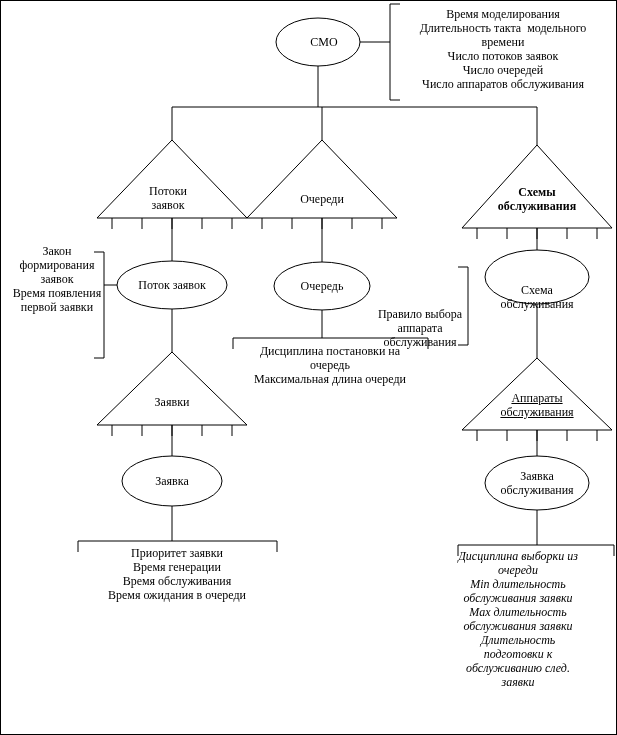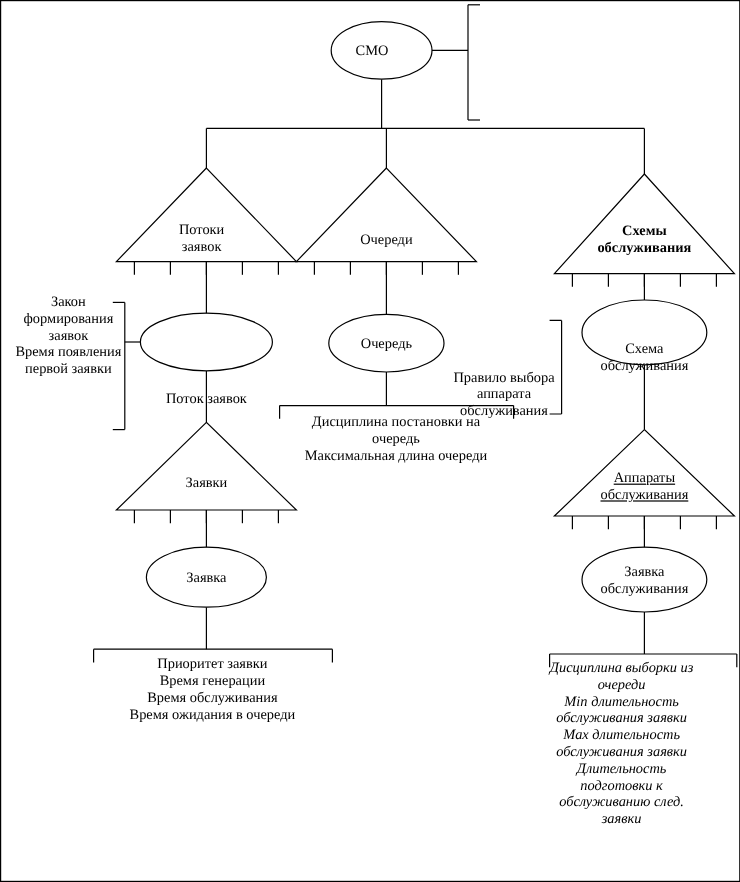--- a/index.html
+++ b/index.html
@@ -131,37 +131,43 @@
     </g>
 
     <ellipse cx="318" cy="42" rx="42" ry="24" fill="#ffffff" stroke="#000000" stroke-width="1"></ellipse>
     <ellipse cx="172" cy="285" rx="55" ry="24" fill="#ffffff" stroke="#000000" stroke-width="1"></ellipse>
     <ellipse cx="322" cy="286" rx="48" ry="24" fill="#ffffff" stroke="#000000" stroke-width="1"></ellipse>
     <ellipse cx="537" cy="277" rx="52" ry="27" fill="#ffffff" stroke="#000000" stroke-width="1"></ellipse>
     <ellipse cx="172" cy="481" rx="50" ry="25" fill="#ffffff" stroke="#000000" stroke-width="1"></ellipse>
     <ellipse cx="537" cy="483" rx="52" ry="27" fill="#ffffff" stroke="#000000" stroke-width="1"></ellipse>
   </svg>
 
-  <div class="txt" style="left:310px; top:35px;">СМО</div>
+  <div class="txt" style="left:324px; top:35px;">СМО</div>
   <div class="txt" style="left:168px; top:184px;">Потоки
 заявок</div>
   <div class="txt" style="left:322px; top:192px;">Очереди</div>
   <div class="txt" style="left:537px; top:185px;font-weight:bold;">Схемы
 обслуживания</div>
-  <div class="txt" style="left:172px; top:278px;margin-top:47px;">Поток заявок</div>
+  <div class="txt" style="left:172px; top:278px;">Поток заявок</div>
   <div class="txt" style="left:322px; top:279px;">Очередь</div>
   <div class="txt" style="left:537px; top:263px;margin-top:20px;">Схема
 обслуживания</div>
   <div class="txt" style="left:172px; top:395px;">Заявки</div>
   <div class="txt" style="left:537px; top:391px;text-decoration:underline;">Аппараты
 обслуживания</div>
   <div class="txt" style="left:172px; top:474px;text-align:center;">Заявка</div>
   <div class="txt" style="left:537px; top:469px;">Заявка
 обслуживания</div>
 
+  <div class="txt" style="left:503px; top:7px;">Время моделирования
+Длительность такта  модельного
+времени
+Число потоков заявок
+Число очередей
+Число аппаратов обслуживания</div>
   <div class="txt" style="left:57px;  top:244px;text-align:center;">Закон
 формирования
 заявок
 Время появления
 первой заявки</div>
   <div class="txt" style="left:420px; top:270px;margin-top:37px;">Правило выбора
 аппарата
 обслуживания</div>
   <div class="txt" style="left:177px; top:546px;">Приоритет заявки
 Время генерации

